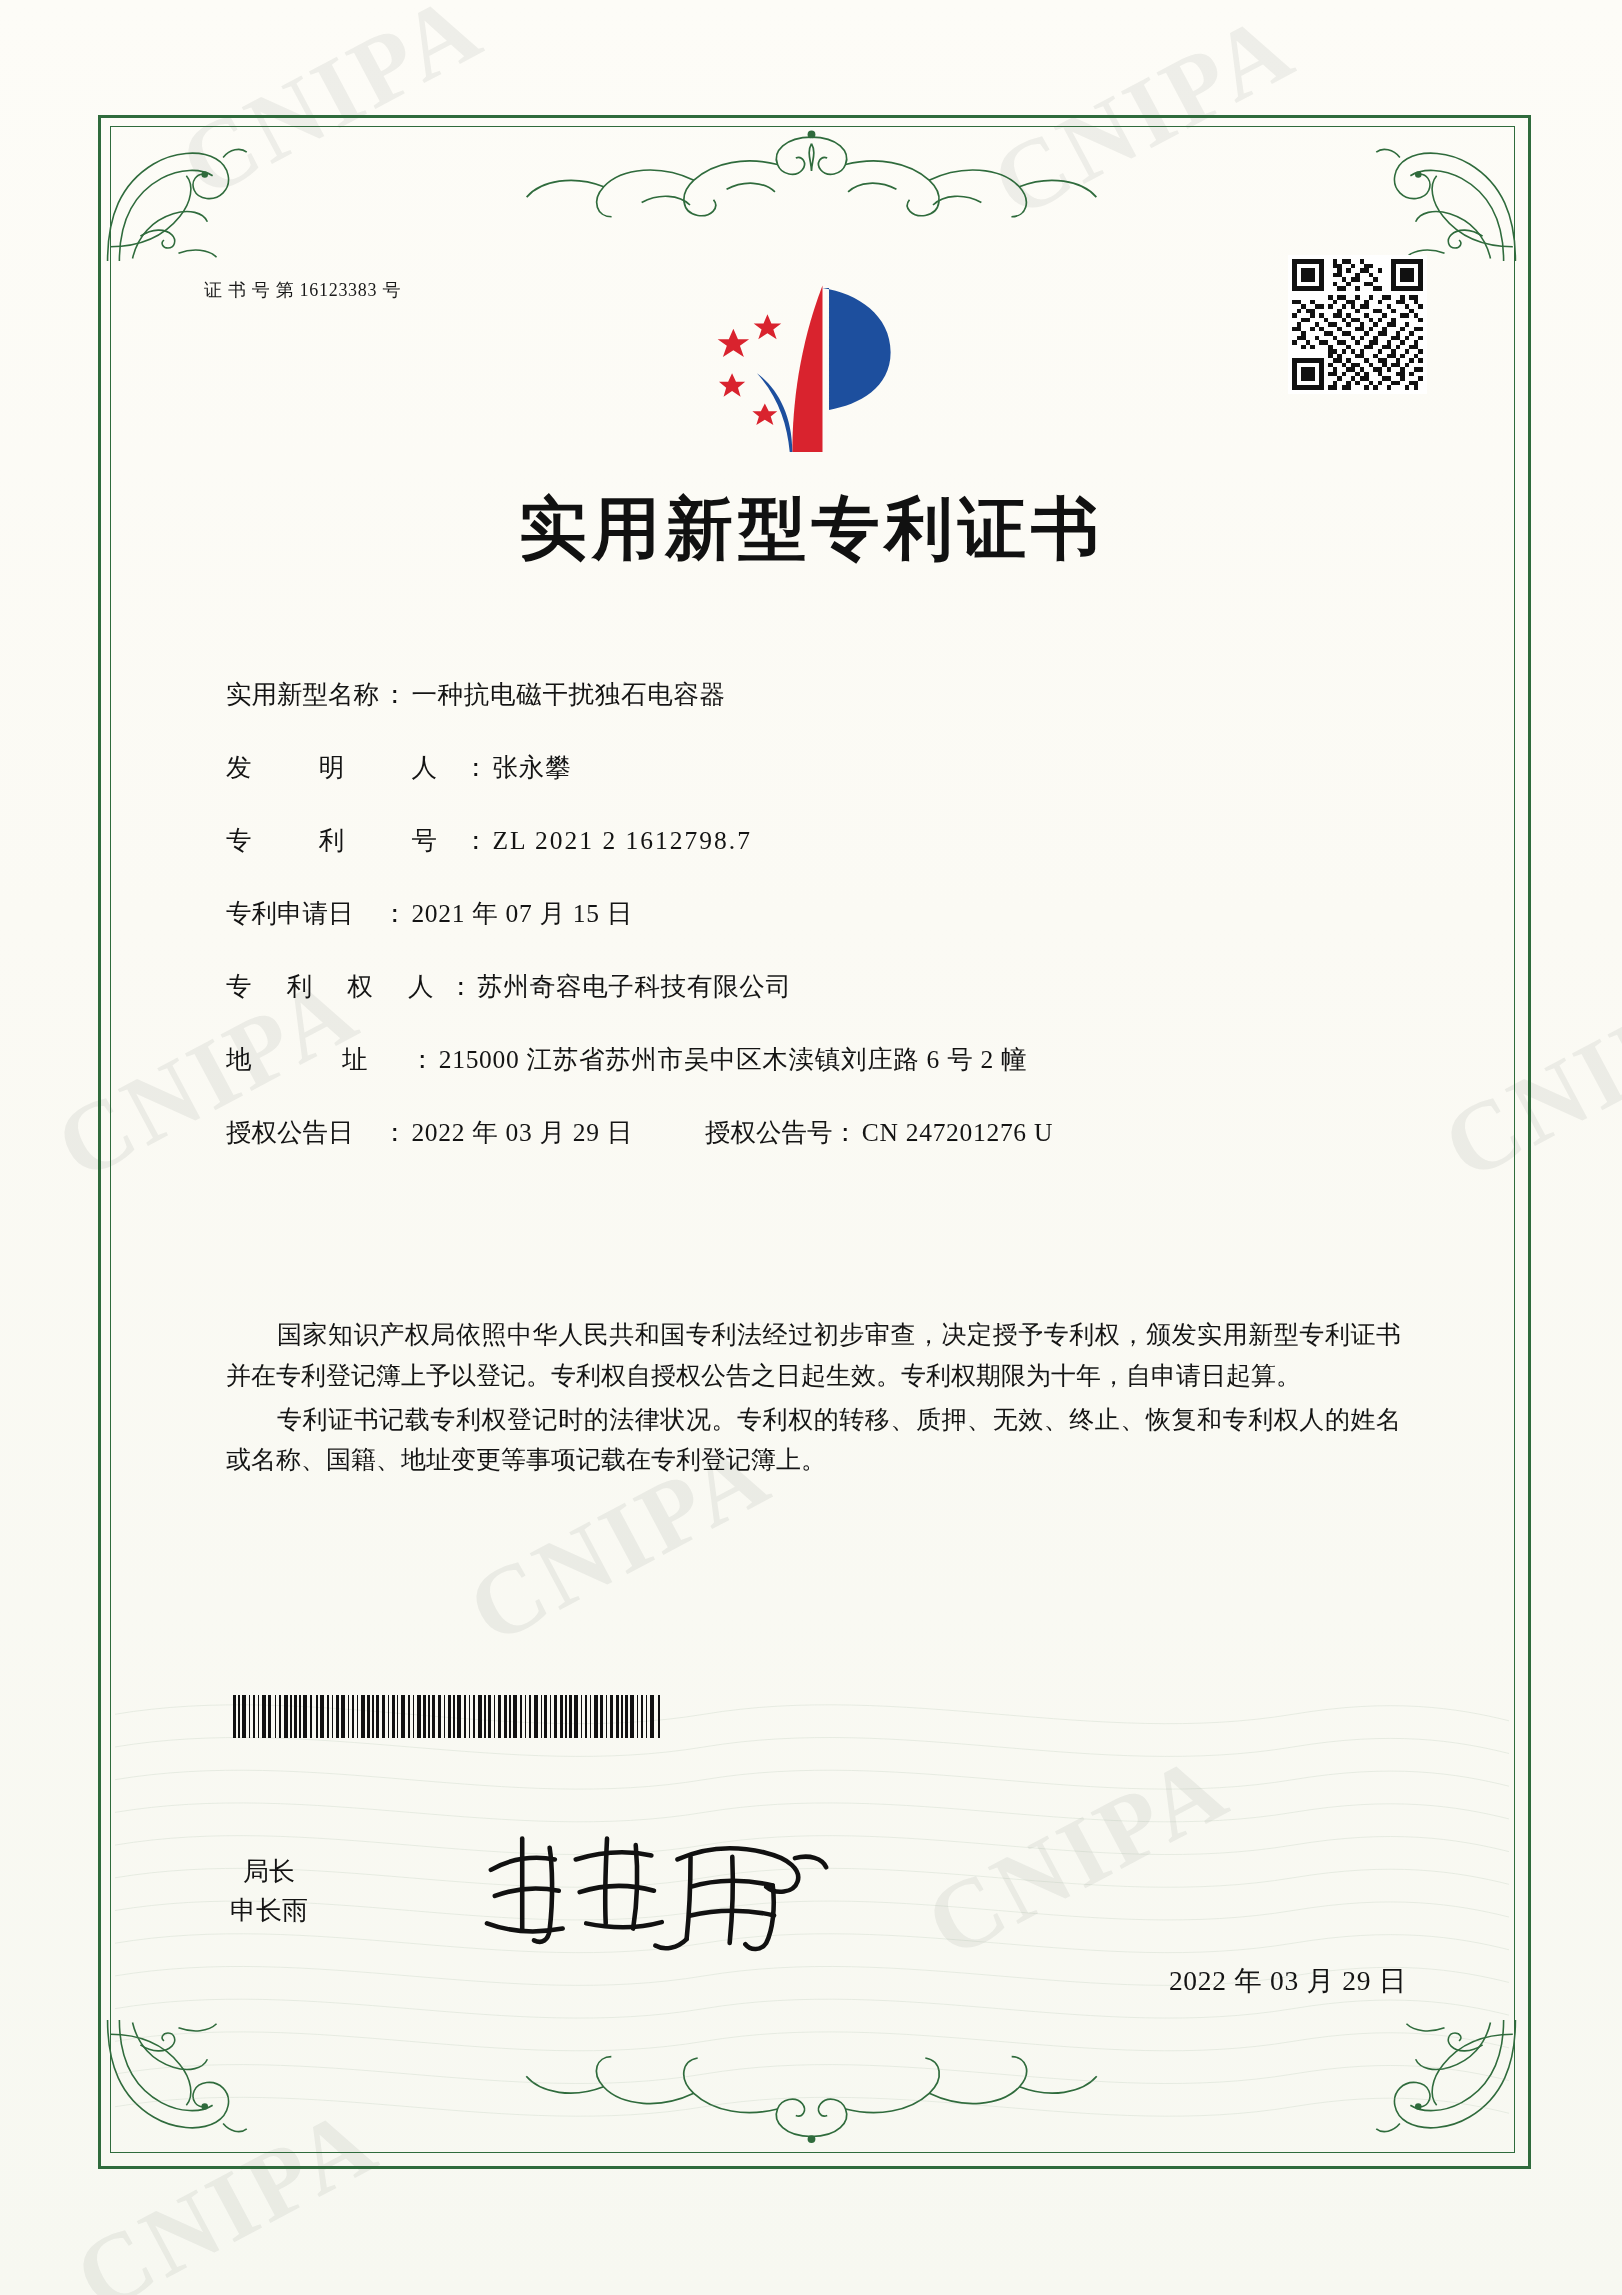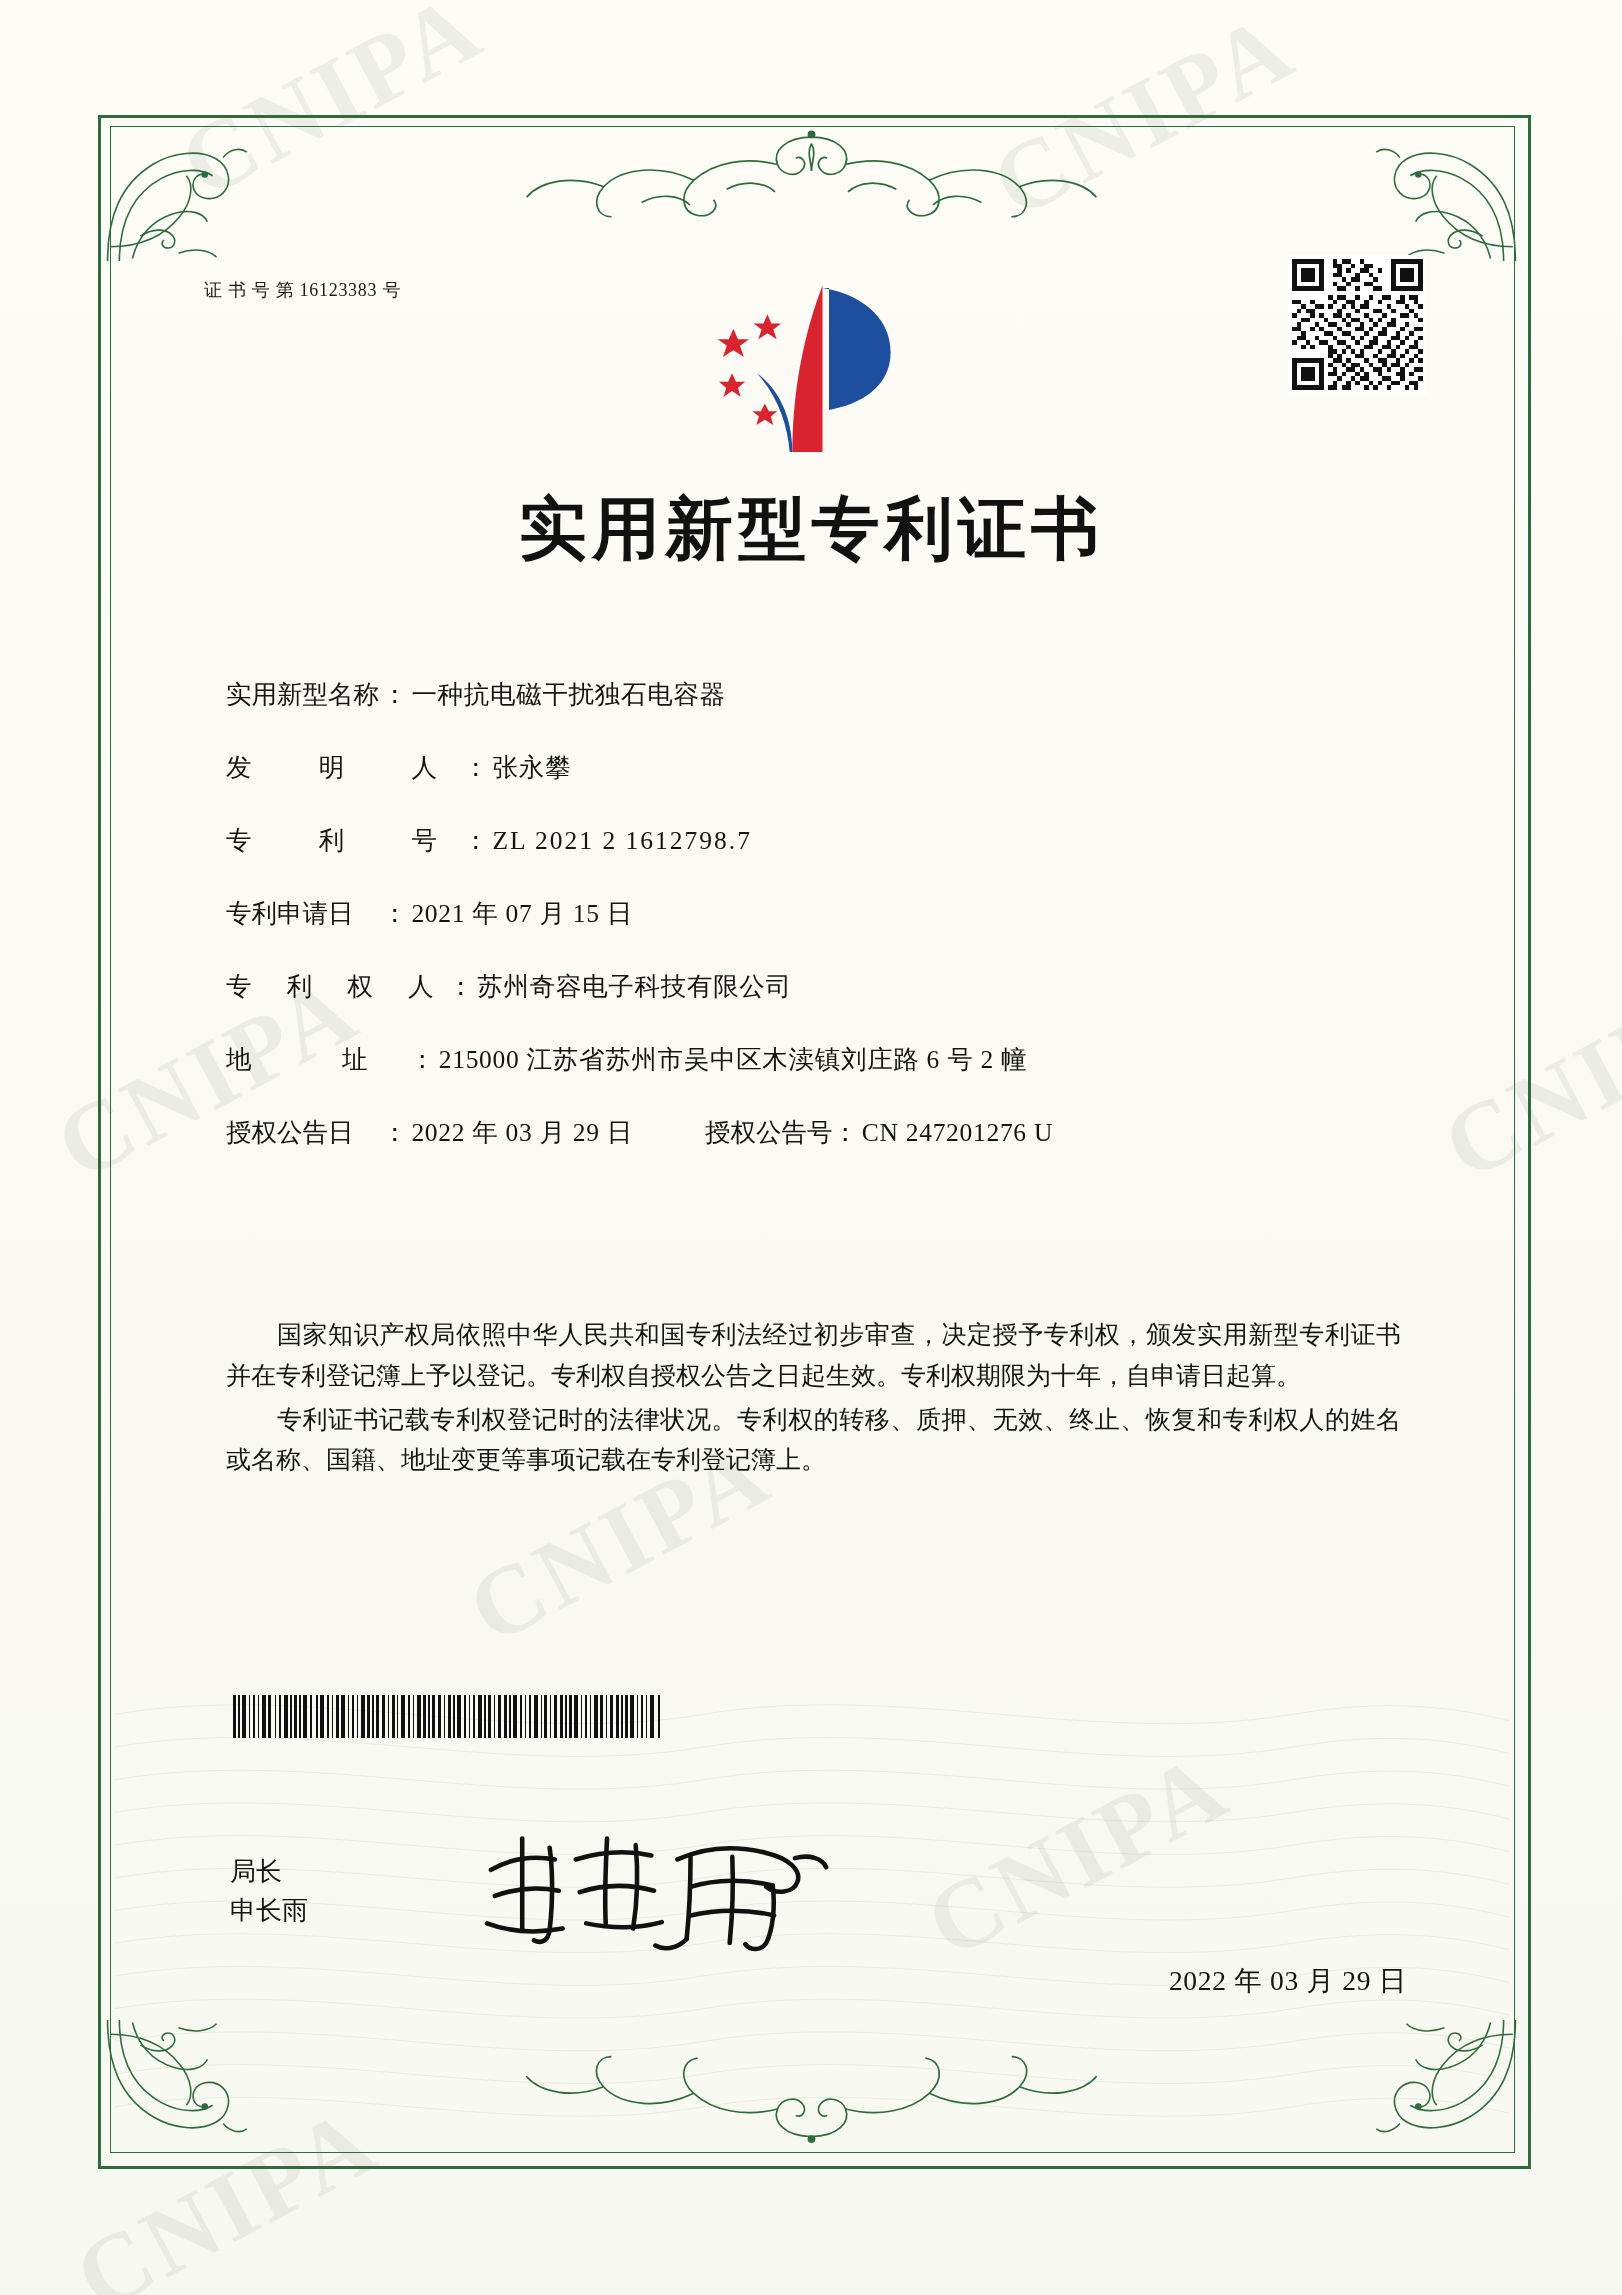--- a/index.html
+++ b/index.html
@@ -189,20 +189,21 @@
   .barcode svg { width: 100%; height: 100%; display: block; }
 
   
   .sig-label {
     position: absolute;
     left: 230px;
     top: 1852px;
     font-size: 26px;
     color: #141414;
     line-height: 1.5;
+    text-align: center;
   }
   .signature {
     position: absolute;
     left: 471px;
     top: 1819px;
     width: 366px;
     height: 137px;
     color: #111;
   }
   .signature svg { width:100%; height:100%; display:block; }

